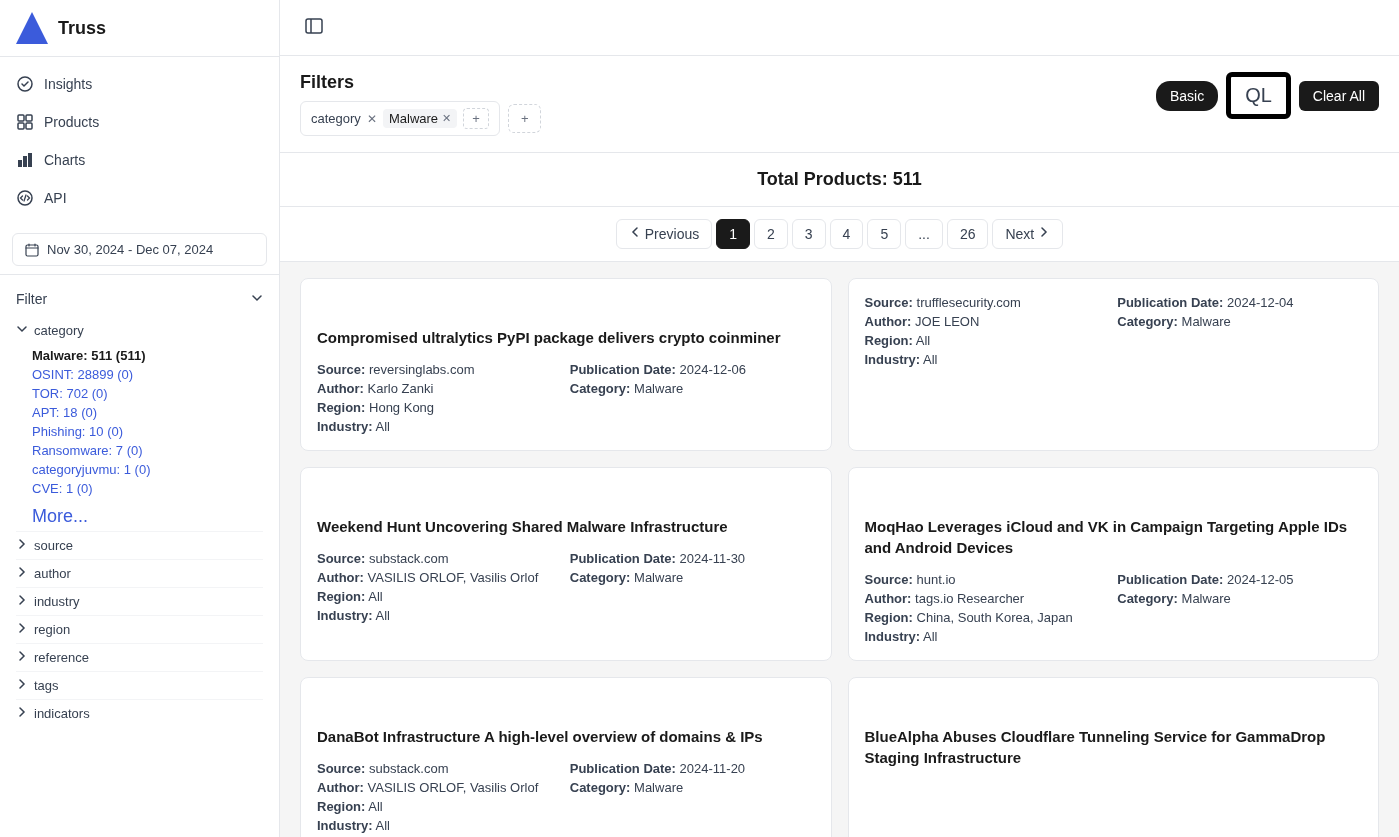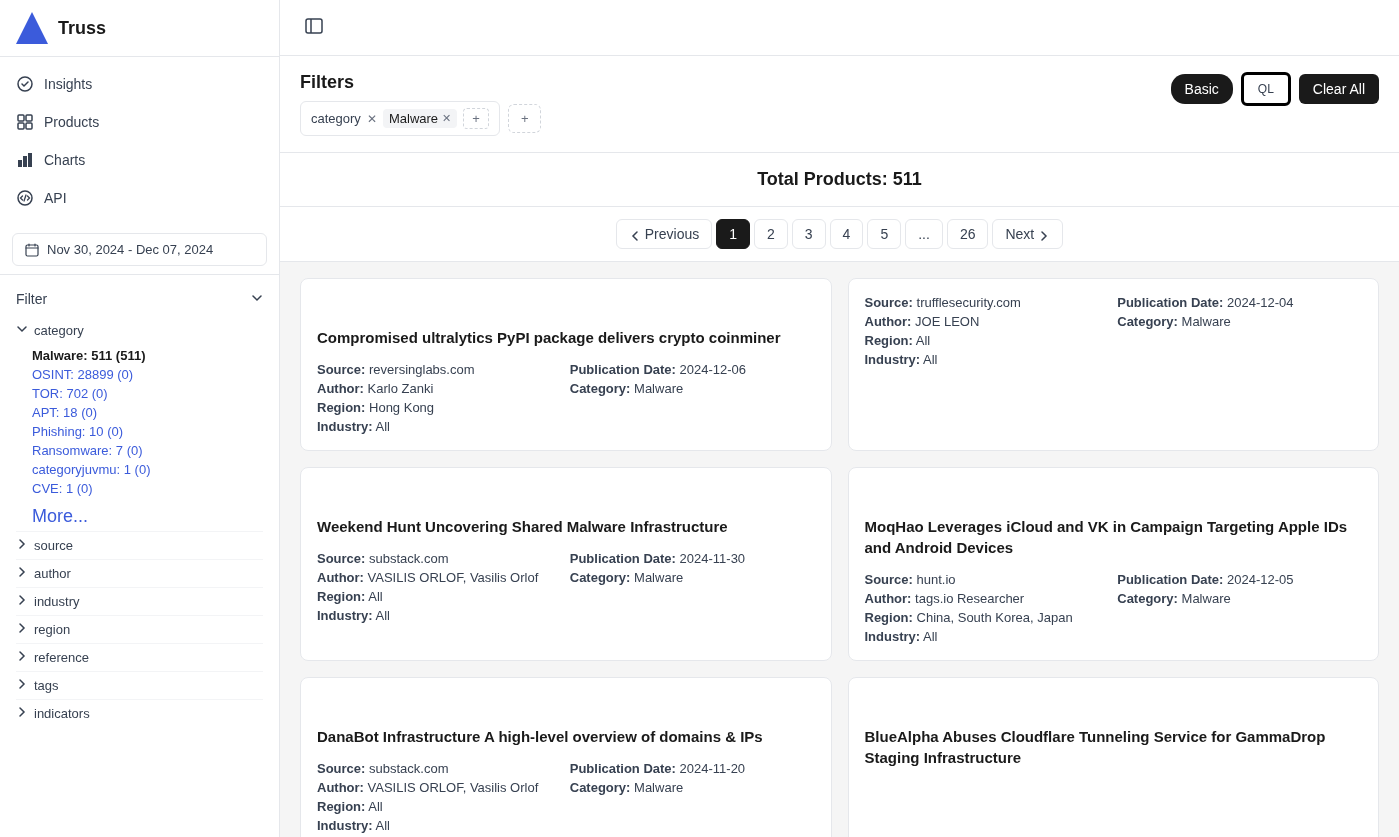--- a/index.html
+++ b/index.html
@@ -36,29 +36,29 @@
     .filters-title { font-size: 18px; font-weight: 600; color: #1a1a1a; }
     .filter-tags { display: flex; align-items: center; gap: 8px; flex-wrap: wrap; }
     .filter-tag-group { border: 1px solid #e5e7eb; border-radius: 6px; padding: 6px 10px; display: flex; align-items: center; gap: 6px; background: #fff; }
     .filter-tag-label { font-size: 13px; font-weight: 500; color: #374151; }
     .filter-tag-close { cursor: pointer; color: #6b7280; font-size: 12px; }
     .filter-tag-value { background: #f3f4f6; border-radius: 4px; padding: 2px 6px; font-size: 13px; display: flex; align-items: center; gap: 4px; }
     .filter-add-btn { border: 1px dashed #d1d5db; border-radius: 4px; padding: 2px 8px; font-size: 13px; color: #6b7280; cursor: pointer; }
     .filter-add-outer { border: 1px dashed #d1d5db; border-radius: 6px; padding: 6px 12px; font-size: 13px; color: #6b7280; cursor: pointer; display: flex; align-items: center; gap: 4px; }
     .filters-right { display: flex; align-items: center; gap: 8px; }
     .btn-basic { background: #1a1a1a; color: #fff; border: none; border-radius: 14px; padding: 7px 14px; font-size: 14px; cursor: pointer; font-weight: 500; }
-    .btn-ql { background: #fff; color: #374151; border: 3px solid #000000; border-radius: 6px; padding: 7px 14px; font-size: 12px; cursor: pointer; }
+    .btn-ql { background: #fff; color: #374151; border: 5px solid #000000; border-radius: 6px; padding: 7px 14px; font-size: 20px; cursor: pointer; }
     .btn-clear { background: #1a1a1a; color: #fff; border: none; border-radius: 6px; padding: 7px 14px; font-size: 14px; cursor: pointer; font-weight: 500; }
 
     .total-bar { background: #fff; padding: 16px; text-align: center; font-size: 18px; font-weight: 600; border-bottom: 1px solid #e5e7eb; }
 
     .pagination { background: #fff; padding: 12px 20px; display: flex; align-items: center; justify-content: center; gap: 4px; border-bottom: 1px solid #e5e7eb; }
     .page-btn { border: 1px solid #e5e7eb; border-radius: 6px; padding: 6px 12px; font-size: 14px; cursor: pointer; background: #fff; color: #374151; }
     .page-btn.active { background: #1a1a1a; color: #fff; border-color: #1a1a1a; }
-    .page-btn-nav { border: 1px solid #e5e7eb; border-radius: 6px; padding: 6px 12px; font-size: 14px; cursor: pointer; background: #fff; color: #374151; display: flex; align-items: flex-end; gap: 4px; }
+    .page-btn-nav { border: 1px solid #e5e7eb; border-radius: 6px; padding: 6px 12px; font-size: 14px; cursor: pointer; background: #fff; color: #374151; display: flex; align-items: flex-start; gap: 4px; }
 
     .products-grid { padding: 16px 20px; display: grid; grid-template-columns: 1fr 1fr; gap: 16px; }
     .product-card { background: #fff; border: 1px solid #e5e7eb; border-radius: 8px; padding: 16px; cursor: pointer; }
     .card-title { font-size: 15px; font-weight: 600; color: #1a1a1a; margin-bottom: 14px; line-height: 1.4; margin-top: 32px; }
     .card-meta { display: flex; flex-direction: column; gap: 4px; }
     .meta-row { font-size: 13px; color: #374151; }
     .meta-label { font-weight: 600; }
     .meta-cols { display: grid; grid-template-columns: 1fr 1fr; gap: 8px; }
   </style>
 </head>

